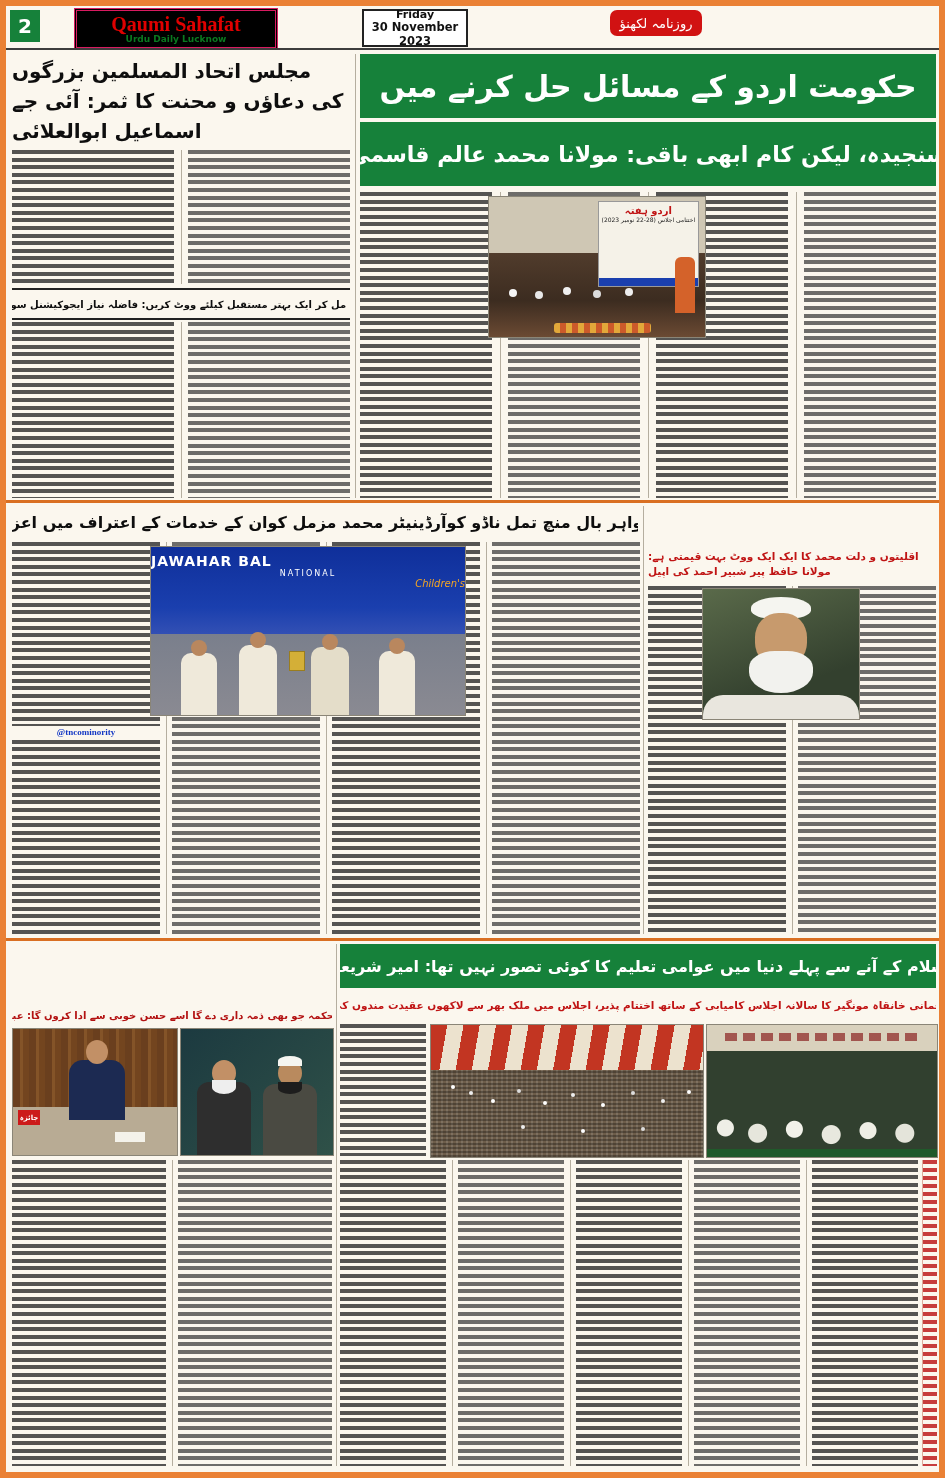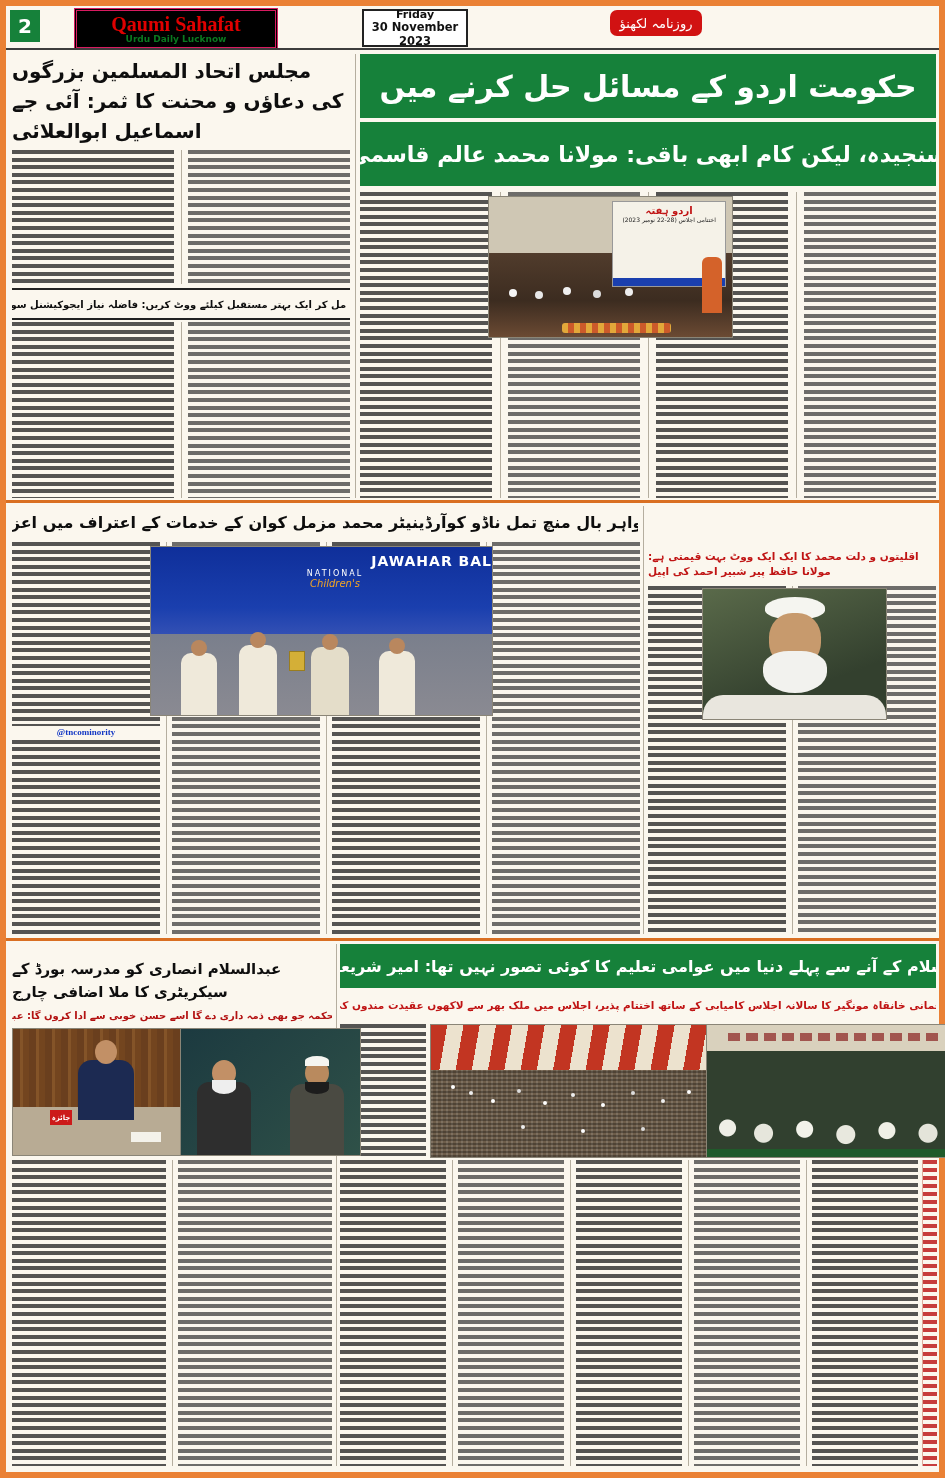--- a/index.html
+++ b/index.html
@@ -9,21 +9,21 @@
   .abs{position:absolute;}
   .u{direction:rtl;}
   .ctr{display:flex;align-items:center;justify-content:center;text-align:center;}
   .col2{flex-direction:column;}
   .tx{position:absolute;background-image:repeating-linear-gradient(to bottom,#2b2b2b 0px,#2b2b2b 4px,transparent 4px,transparent 7.6px);opacity:.8;}
   .tx.lt{opacity:.68;}
   .txr{position:absolute;background-image:repeating-linear-gradient(to bottom,#bf1d1d 0px,#bf1d1d 4px,transparent 4px,transparent 8px);opacity:.85;}
   .rule{position:absolute;width:1px;background:#b5ae9f;}
   .band{position:absolute;background:#16813a;color:#fff;font-weight:bold;display:flex;align-items:center;justify-content:center;white-space:nowrap;overflow:hidden;direction:rtl;}
   .hl{position:absolute;color:#0e0e0e;font-weight:bold;direction:rtl;text-align:left;overflow:hidden;}
-  .photo{position:absolute;border:1px solid #8a8577;overflow:hidden;z-index:3;padding-left:27px;}
+  .photo{position:absolute;border:1px solid #8a8577;overflow:hidden;z-index:3;}
   .divider{position:absolute;background:#d96f22;}
   .greenbox{background:#16813a;color:#fff;}
   .redbox{background:#d11212;color:#fff;}
   .nw{white-space:nowrap;}
   .pw{position:absolute;background:#efe9da;border-radius:10px 10px 0 0;}
   .pw::before{content:"";position:absolute;top:-13px;left:50%;margin-left:-8px;width:16px;height:16px;border-radius:50%;background:#b9875e;}
 </style>
 </head>
 <body>
 
@@ -95,23 +95,23 @@
   <div class="tx lt" style="left:172px;top:542px;width:148px;height:392px;"></div>
   <div class="tx" style="left:332px;top:542px;width:148px;height:392px;"></div>
   <div class="tx lt" style="left:492px;top:542px;width:148px;height:392px;"></div>
   <div class="rule" style="left:166px;top:542px;height:392px;"></div>
   <div class="rule" style="left:326px;top:542px;height:392px;"></div>
   <div class="rule" style="left:486px;top:542px;height:392px;"></div>
 
   <div class="abs ctr" style="left:12px;top:726px;width:148px;height:12px;background:#fbf7ee;z-index:2;font-size:9px;color:#1237c4;font-weight:bold;font-family:Liberation Serif, serif;">@tncominority</div>
 
   <div class="photo" style="left:150px;top:546px;width:314px;height:168px;background:linear-gradient(180deg,#0f2f9a 0%,#1a3fae 36%,#3350b4 52%,#7a7f8c 52%,#8a8a92 100%);">
-    <div style="color:#fff;font-weight:bold;font-size:14px;letter-spacing:1px;text-align:right;margin-top:6px;">JAWAHAR BAL</div>
+    <div style="color:#fff;font-weight:bold;font-size:14px;letter-spacing:1px;text-align:left;margin-top:6px;">JAWAHAR BAL</div>
     <div style="color:#fff;font-size:8px;letter-spacing:2px;text-align:center;">NATIONAL</div>
-    <div style="color:#f5a623;font-style:italic;font-size:10px;text-align:center;">Children's</div>
+    <div style="color:#f5a623;font-style:italic;font-size:10px;text-align:right;">Children's</div>
     <div class="pw" style="left:30px;bottom:0;width:36px;height:62px;"></div>
     <div class="pw" style="left:88px;bottom:0;width:38px;height:70px;"></div>
     <div class="pw" style="left:160px;bottom:0;width:38px;height:68px;background:#e4ddc9;"></div>
     <div class="pw" style="left:228px;bottom:0;width:36px;height:64px;"></div>
     <div class="abs" style="left:138px;bottom:44px;width:14px;height:18px;background:#d4af37;border:1px solid #9a7d1e;"></div>
   </div>
 
   <div class="rule" style="left:643px;top:506px;height:428px;"></div>
 
   <div class="hl" style="left:648px;top:549px;width:288px;height:32px;font-size:10.5px;line-height:15px;color:#c01414;">اقلیتوں و دلت محمد کا ایک ایک ووٹ بہت قیمتی ہے: مولانا حافظ پیر شبیر احمد کی اپیل</div>
@@ -122,28 +122,27 @@
 
   <div class="photo" style="left:702px;top:588px;width:156px;height:130px;background:linear-gradient(160deg,#5a6a4a,#33402e 70%);">
     <div class="abs" style="top:8px;left:50%;margin-left:-30px;width:60px;height:22px;background:#f5f5f0;border-radius:50% 50% 40% 40%;"></div>
     <div class="abs" style="top:24px;left:50%;margin-left:-26px;width:52px;height:54px;background:#c79a6d;border-radius:45%;"></div>
     <div class="abs" style="top:62px;left:50%;margin-left:-32px;width:64px;height:42px;background:#f2f2ee;border-radius:40% 40% 50% 50%;"></div>
     <div class="abs" style="bottom:0;left:0;right:0;height:24px;background:#e9e6de;border-radius:20px 20px 0 0;"></div>
   </div>
 
   <div class="divider" style="left:6px;top:938px;width:933px;height:3px;"></div>
 
-  <div class="hl" style="left:12px;top:958px;width:320px;height:48px;font-size:15px;line-height:1.5;">عبدالسلام انصاری کو مدرسہ بورڈ کے سیکریٹری کا ملا اضافی چارج</div>
   <div class="hl nw ctr" style="left:12px;top:1006px;width:320px;height:18px;font-size:10px;color:#b31212;">مجھے محکمہ جو بھی ذمہ داری دے گا اسے حسن خوبی سے ادا کروں گا: عبدالسلام</div>
 
   <div class="photo" style="left:12px;top:1028px;width:164px;height:126px;background:linear-gradient(180deg,rgba(0,0,0,0) 0 62%,#b8ab94 62% 100%),repeating-linear-gradient(90deg,#6a3f1e 0 7px,#845428 7px 10px,#73451f 10px 16px);">
     <div class="abs" style="left:34%;bottom:28%;width:56px;height:60px;background:#1c2a52;border-radius:14px 14px 0 0;"></div>
     <div class="abs" style="left:calc(34% + 17px);bottom:calc(28% + 56px);width:22px;height:24px;background:#c29066;border-radius:50%;"></div>
     <div class="abs" style="left:62%;bottom:10%;width:30px;height:10px;background:#f4f2ea;"></div>
-    <div class="abs ctr u" style="left:5px;bottom:30px;width:22px;height:15px;background:#cc1a1a;color:#fff;font-size:7px;font-weight:bold;margin-left:32px;">جائزہ</div>
+    <div class="abs ctr u" style="left:5px;bottom:30px;width:22px;height:15px;background:#cc1a1a;color:#fff;font-size:7px;font-weight:bold;">جائزہ</div>
   </div>
 
   <div class="photo" style="left:180px;top:1028px;width:152px;height:126px;background:linear-gradient(135deg,#1c3a40,#2f5148);">
     <div class="abs" style="left:16px;bottom:0;width:54px;height:58%;background:#2e2e2e;border-radius:12px 12px 0 0;"></div>
     <div class="abs" style="left:31px;bottom:calc(58% - 4px);width:24px;height:26px;background:#c29066;border-radius:50%;"></div>
     <div class="abs" style="left:31px;bottom:calc(58% - 12px);width:24px;height:14px;background:#eee;border-radius:0 0 50% 50%;"></div>
     <div class="abs" style="right:16px;bottom:0;width:54px;height:56%;background:#4a4a42;border-radius:12px 12px 0 0;"></div>
     <div class="abs" style="right:31px;bottom:calc(56% - 2px);width:24px;height:26px;background:#b98a5e;border-radius:50%;"></div>
     <div class="abs" style="right:31px;bottom:calc(56% + 18px);width:24px;height:10px;background:#f5f5f0;border-radius:50% 50% 0 0;"></div>
     <div class="abs" style="right:31px;bottom:calc(56% - 10px);width:24px;height:12px;background:#1d1d1d;border-radius:0 0 50% 50%;"></div>

